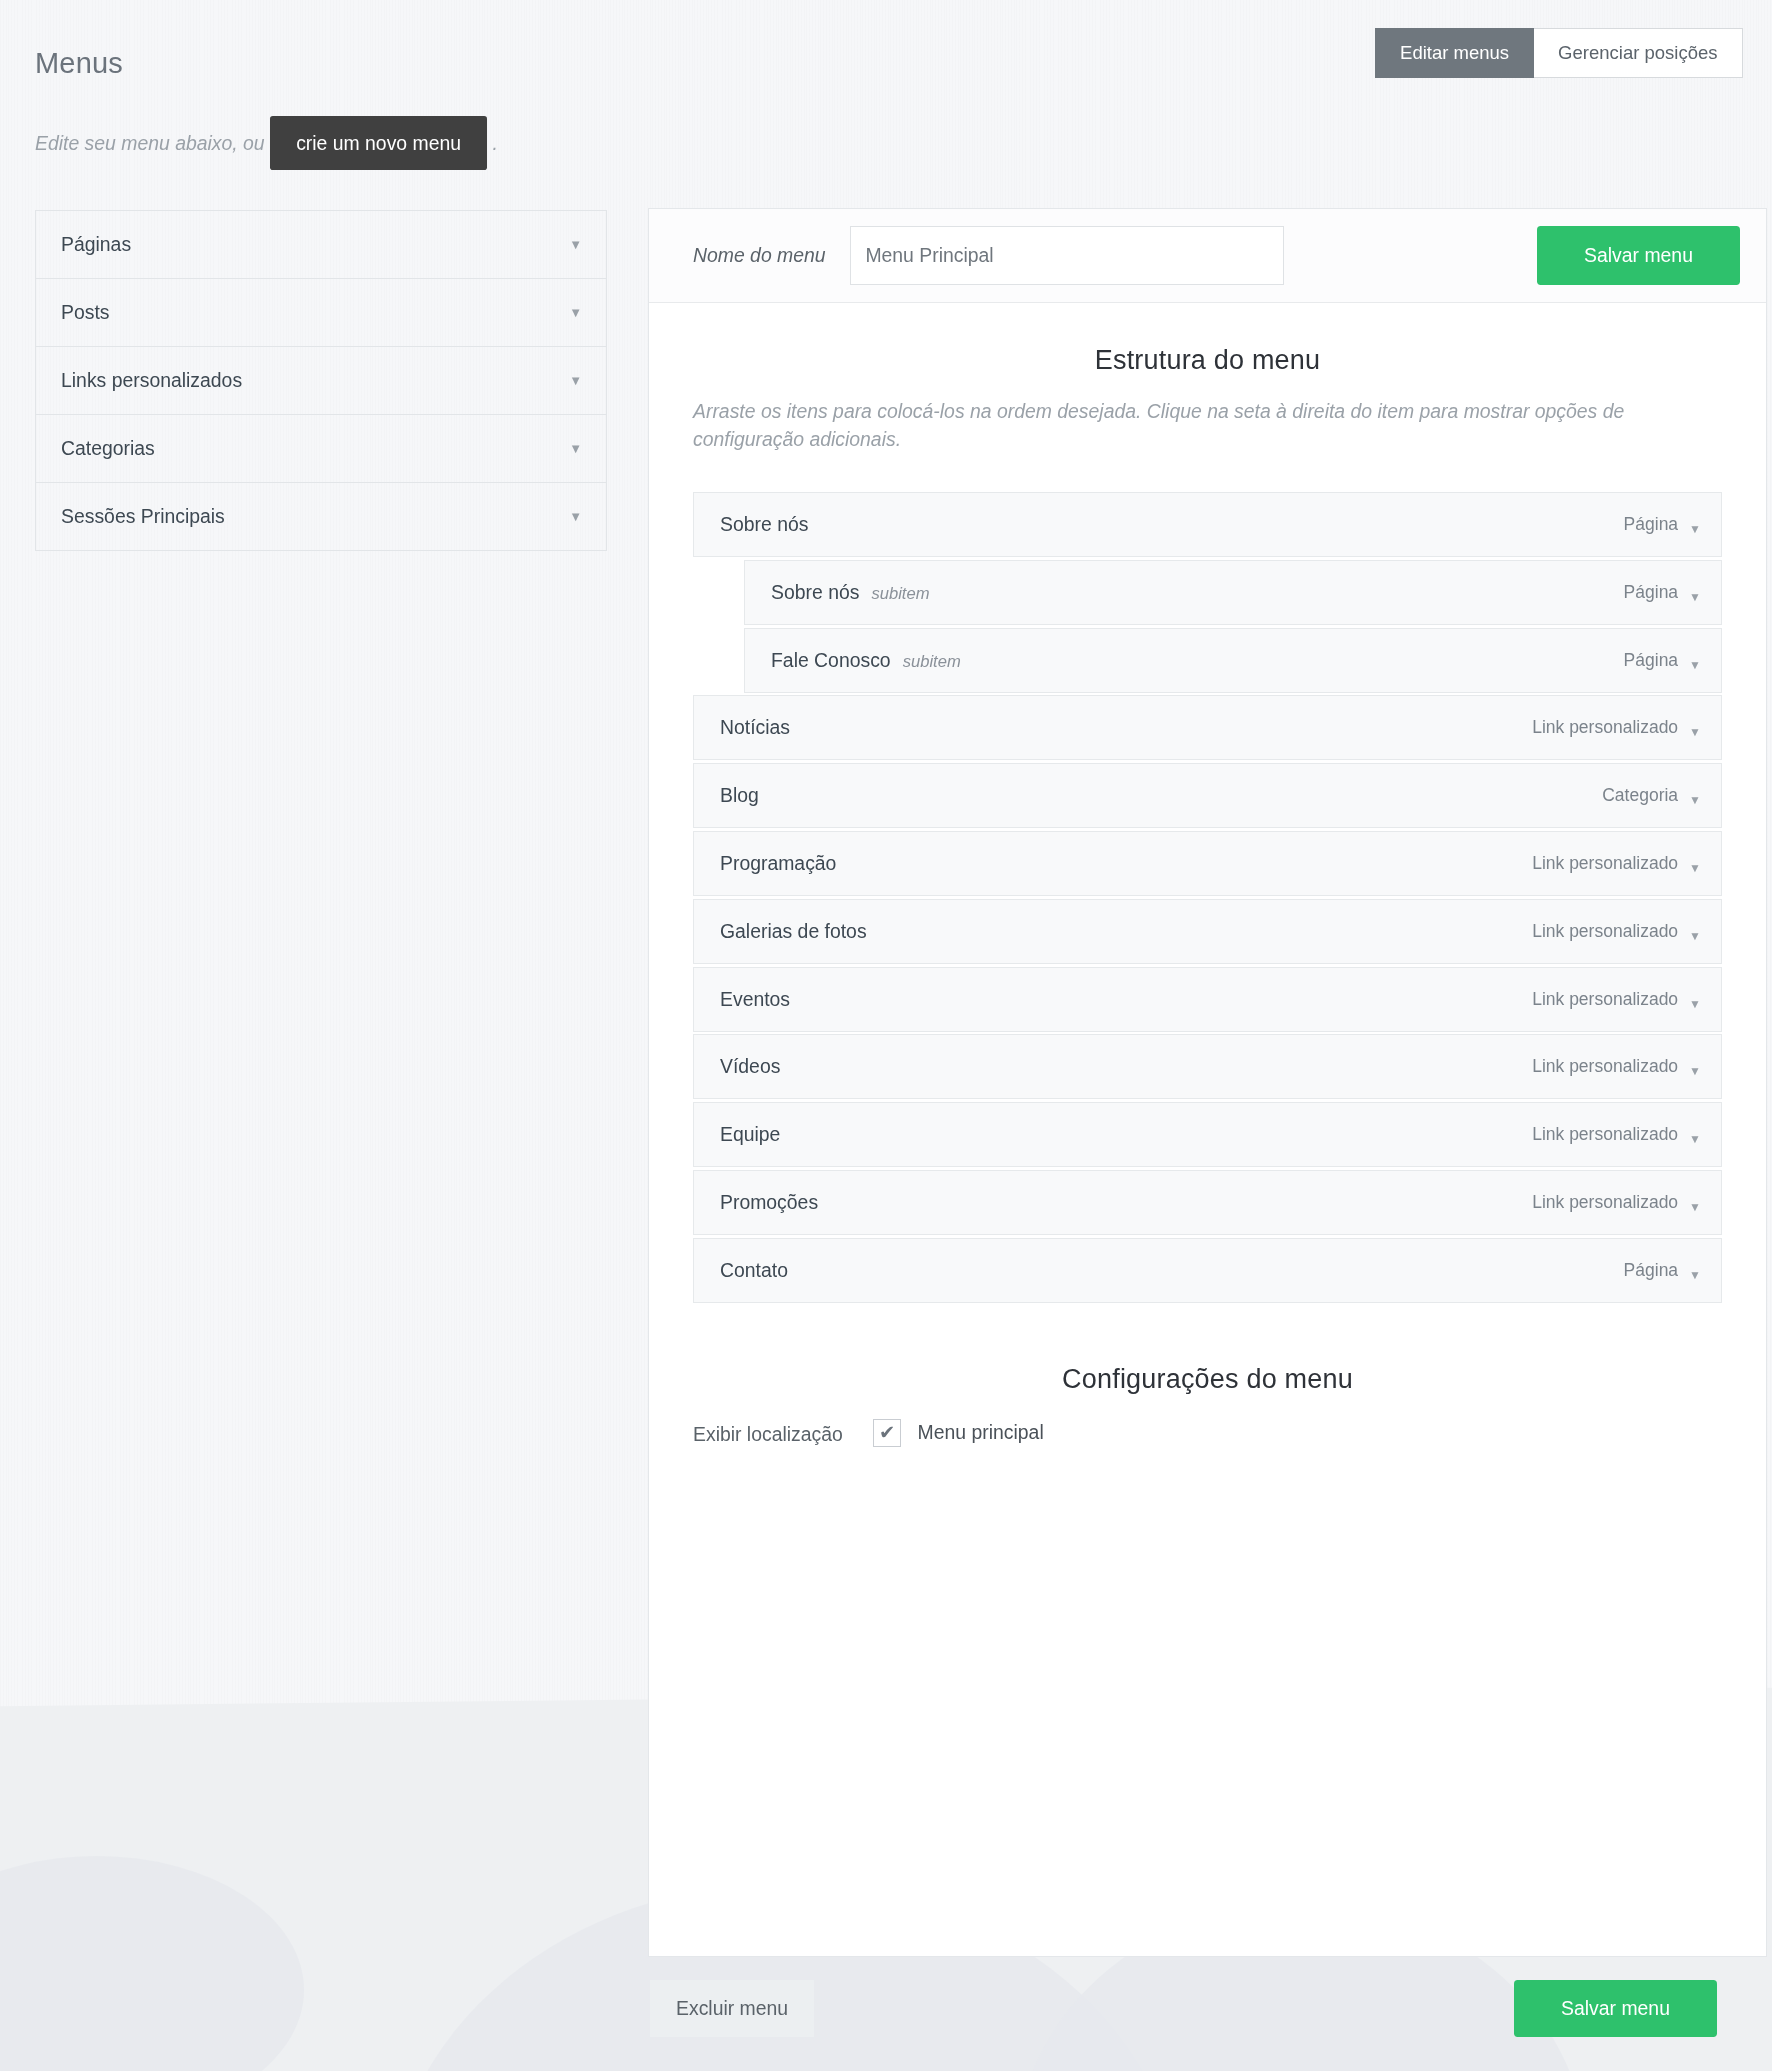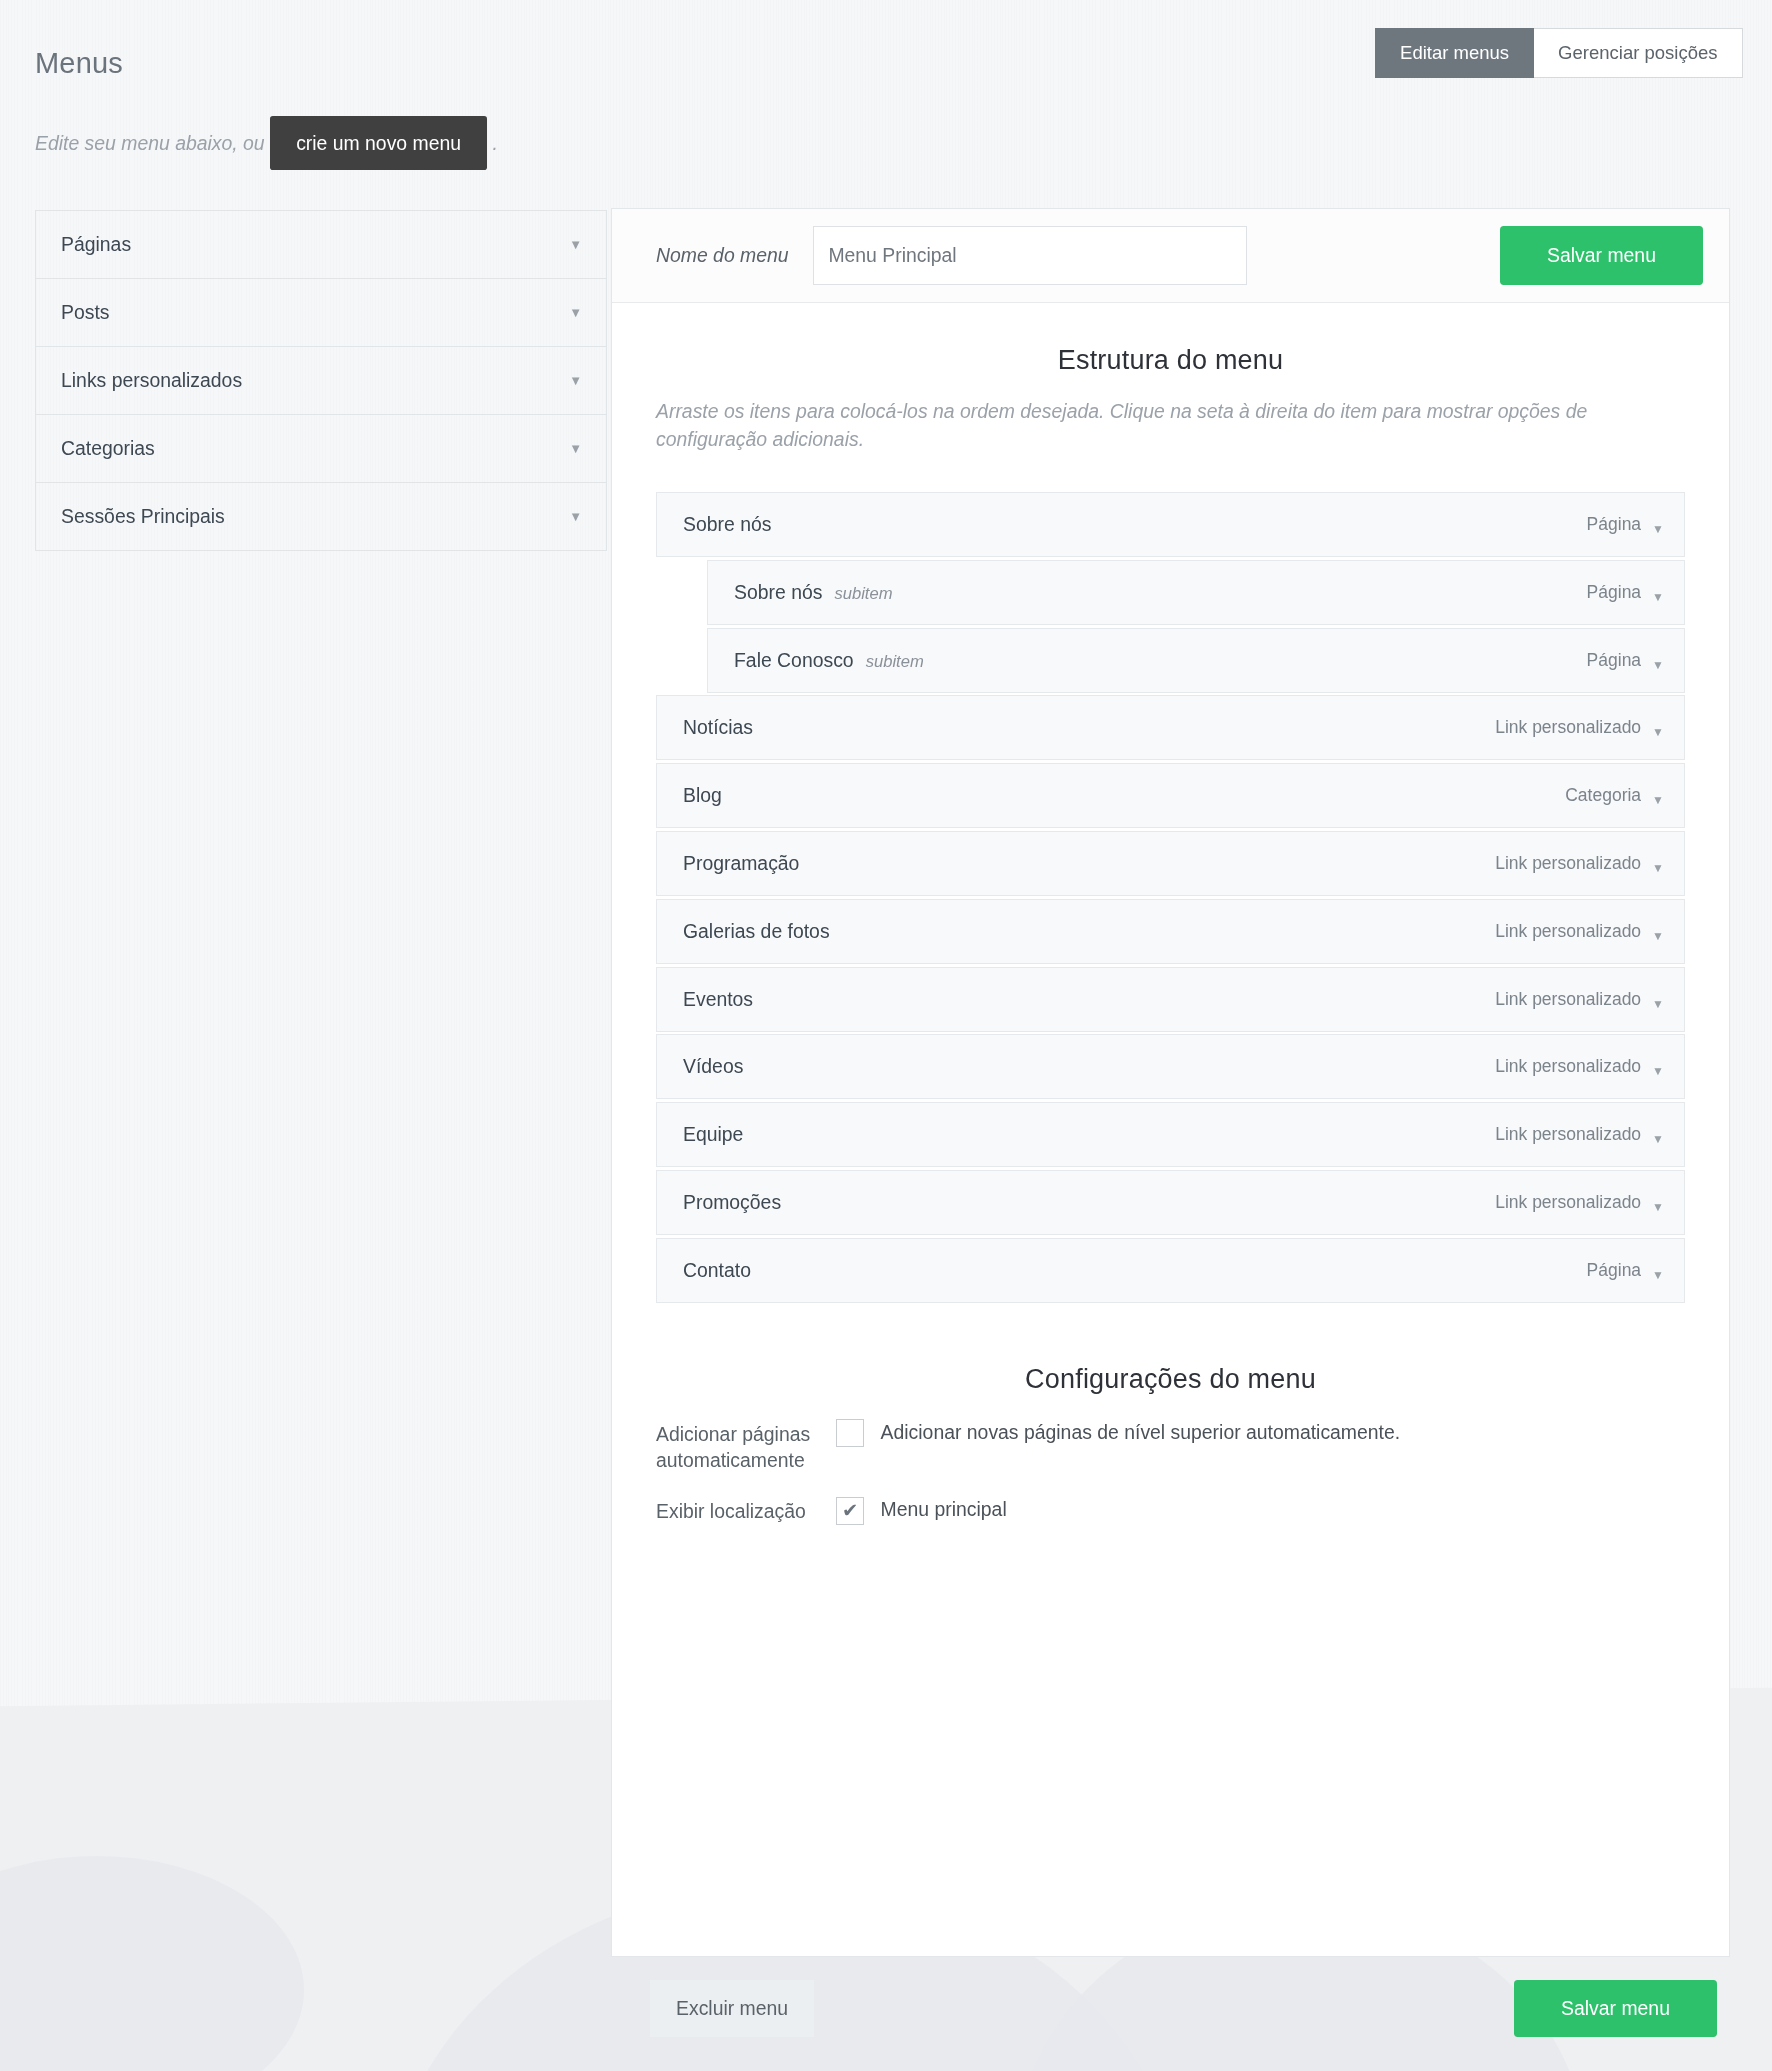--- a/index.html
+++ b/index.html
@@ -58,21 +58,21 @@
   .side{ position:absolute; left:35px; top:210px; width:572px;
          border:0.9px solid #e2e5e8; border-top:none; }
   .side-row{
     height:68px; display:flex; align-items:center; justify-content:space-between;
     padding:0 24px 0 25px; border-top:0.9px solid #e2e5e8; font-size:19.4px; color:#3d4852;
   }
   .caret{ color:#9aa1a8; font-size:13px; line-height:1; }
 
   
   .card{
-    position:absolute; left:611px; top:208px; width:1119px; height:1749px;
+    position:absolute; left:648px; top:208px; width:1119px; height:1749px;
     background:#fff; border:0.9px solid #e4e7ea;
   }
   .card-head{
     height:94px; display:flex; align-items:center; padding:0 26px 0 44px;
     border-bottom:0.9px solid #e8eaec; background:#fcfcfd;
   }
   .lbl-menu-name{ font-size:19.4px; font-style:italic; color:#5a6269; margin-right:24px; }
   .input-menu-name{
     width:434px; height:59px; border:0.9px solid #dfe2e5; background:#fff;
     font-size:19.4px; color:#6f767d; padding:0 14.8px; font-family:inherit;
@@ -295,25 +295,20 @@
             <div class="m-type">
               <span>Página</span>
               <span class="caret">▼</span>
             </div>
           </div>
         </div>
 
       <div class="settings">
         <h2 class="sec">Configurações do menu</h2>
 
-        <div class="set-row">
-          <div class="set-label">Adicionar páginas automaticamente</div>
-          <div class="cb"></div>
-          <div class="set-text">Adicionar novas páginas de nível superior automaticamente.</div>
-        </div>
 
         <div class="set-row">
           <div class="set-label">Exibir localização</div>
           <div class="cb">✔</div>
           <div class="set-text">Menu principal</div>
         </div>
       </div>
     </div>
   </div>
 

